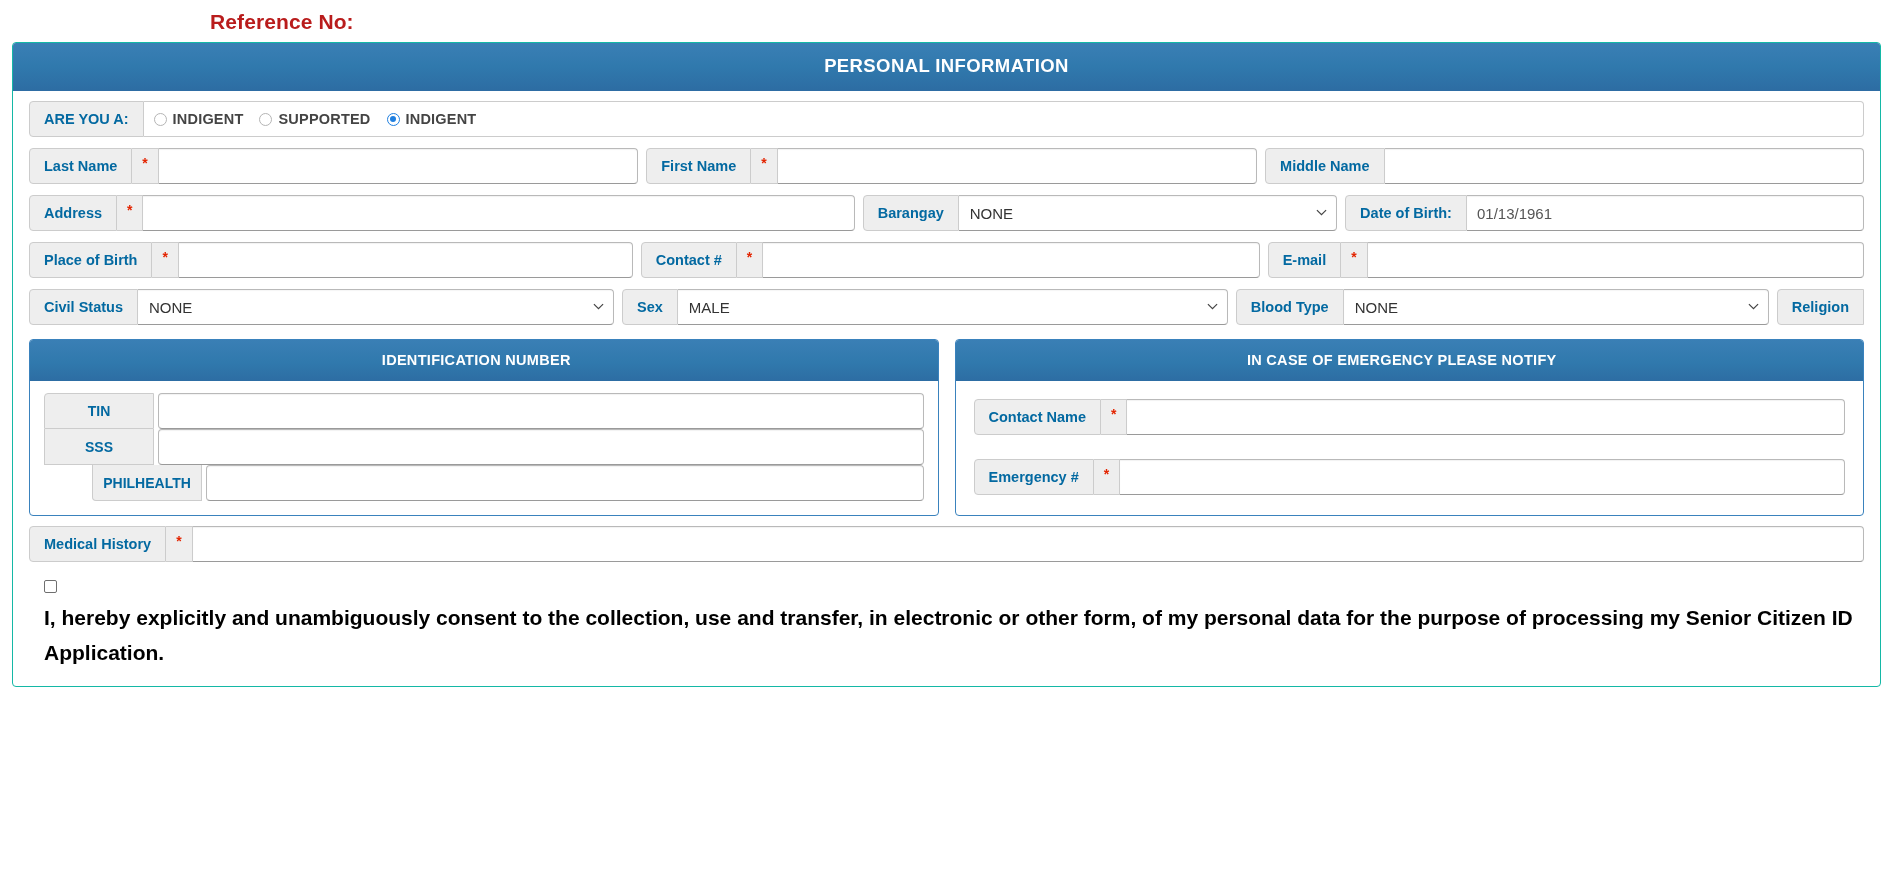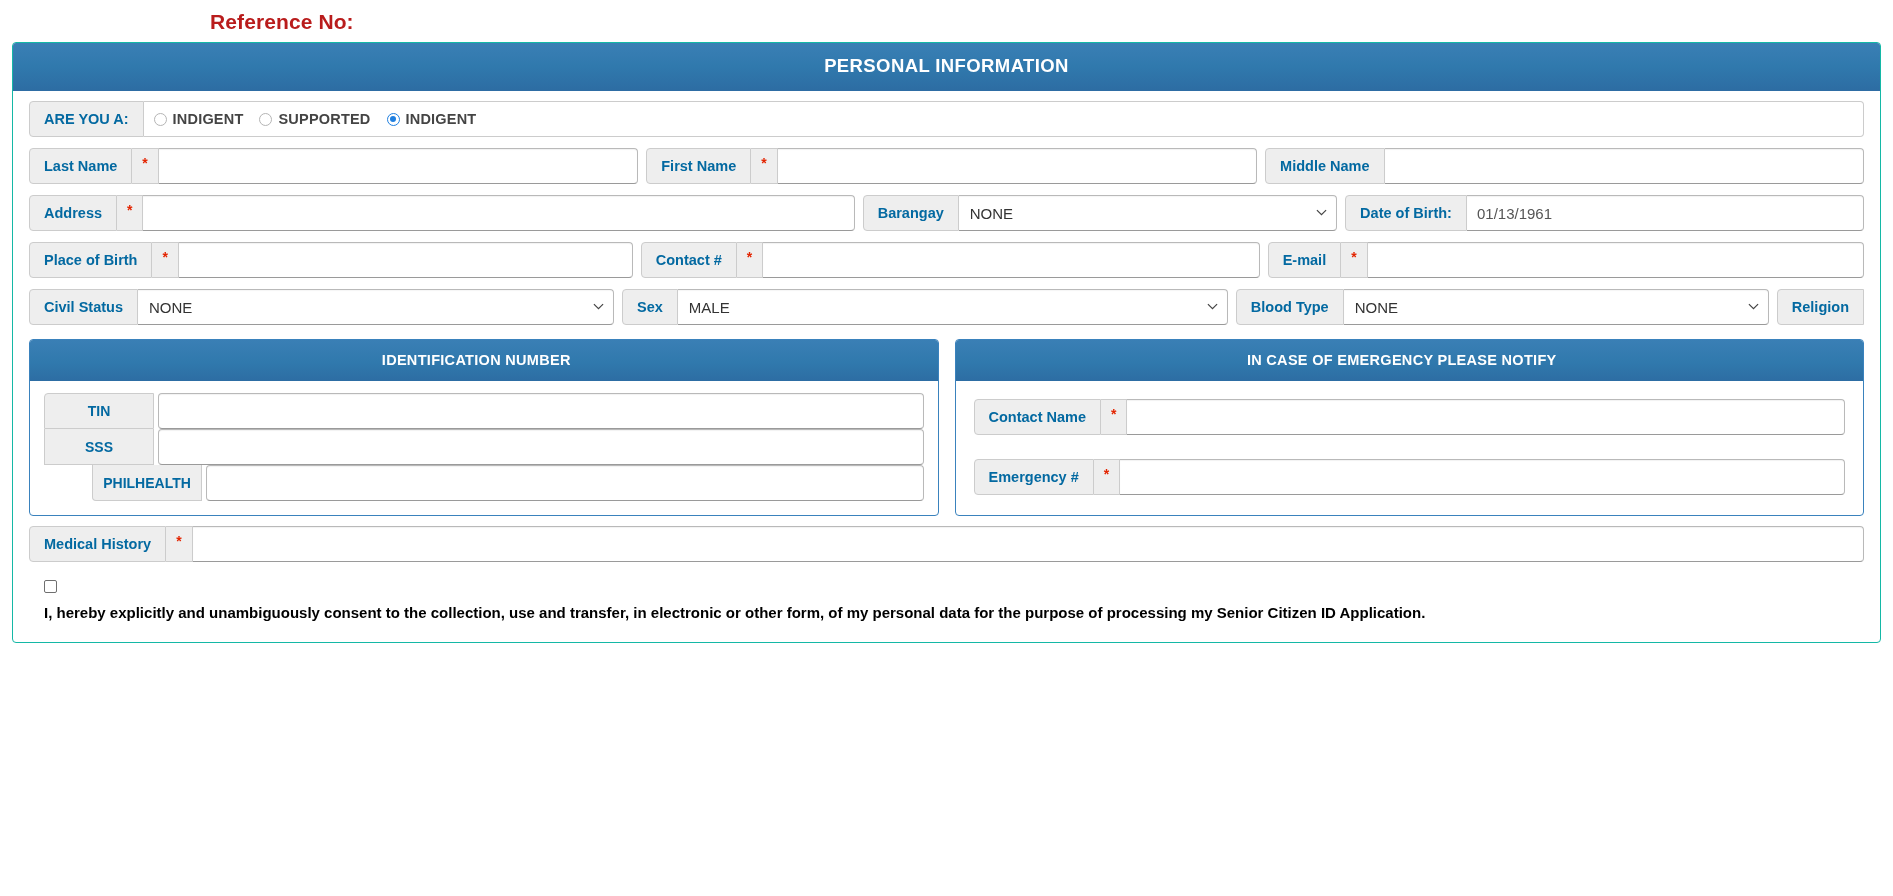--- a/index.html
+++ b/index.html
@@ -179,21 +179,21 @@
   .consent { margin-top: 18px; padding-left: 15px; }
   .chk {
     width: 13px; height: 13px;
     border: 1px solid #6f6f6f;
     border-radius: 2px;
     background: #fff;
     display: block;
     margin-bottom: 8px;
   }
   .consent-text {
-    font-size: 15px;
+    font-size: 21px;
     font-weight: bold;
     color: #000;
     line-height: 1.65;
     max-width: 1835px;
   }
 </style>
 </head>
 <body>
 
 <div class="page">

